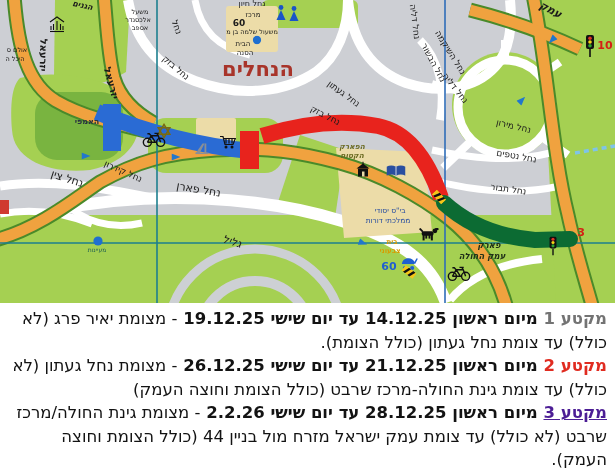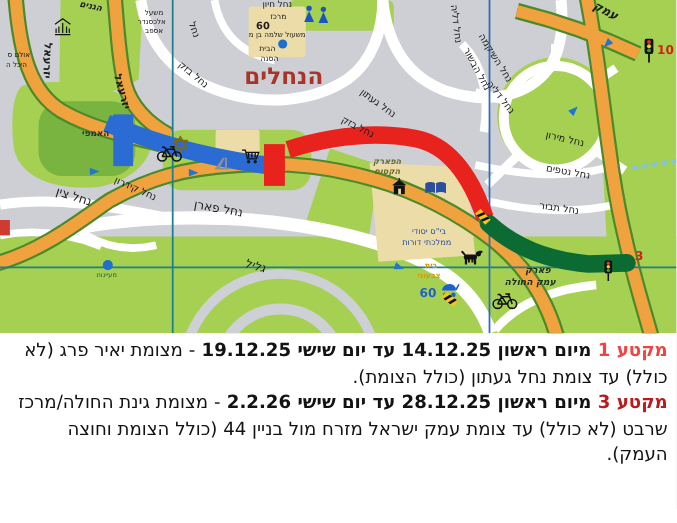--- a/index.html
+++ b/index.html
@@ -254,16 +254,17 @@
           <text transform="translate(389,270) rotate(0)" font-size="11" fill="#1f5fd0" font-weight="700" text-anchor="middle">60</text>
           <text transform="translate(489,248) rotate(0)" font-size="8.5" fill="#203018" font-weight="700" font-style="italic" text-anchor="middle">פארק</text>
           <text transform="translate(482,259) rotate(0)" font-size="8.5" fill="#203018" font-weight="700" font-style="italic" text-anchor="middle">עמק החולה</text>
           <text transform="translate(605,49) rotate(0)" font-size="11" fill="#d42015" font-weight="700" text-anchor="middle">10</text>
           <text transform="translate(581,236) rotate(0)" font-size="11" fill="#d42015" font-weight="700" text-anchor="middle">3</text>
         </g>
     </svg>
   </div>
 
   <div class="notice" dir="rtl">
-      <p><span class="tag" style="color: #ef4444;">מקטע 1</span><b> מיום ראשון 14.12.25 עד יום שישי 19.12.25 </b><span>- מצומת יאיר פרג (לא כולל) עד צומת נחל געתון (כולל הצומת).</span></p>
-      <p><span class="tag" style="color: #b91c1c;">מקטע 3</span><b> מיום ראשון 28.12.25 עד יום שישי 2.2.26 </b><span>- מצומת גינת החולה/מרכז שרבט (לא כולל) עד צומת עמק ישראל מזרח מול בניין 44 (כולל הצומת וחוצה העמק).</span></p>
+      <p><span class="tag" style="color: #737373;">מקטע 1</span><b> מיום ראשון 14.12.25 עד יום שישי 19.12.25 </b><span>- מצומת יאיר פרג (לא כולל) עד צומת נחל געתון (כולל הצומת).</span></p>
+      <p><span class="tag" style="color: rgb(224, 43, 32);">מקטע 2</span><b> מיום ראשון 21.12.25 עד יום שישי 26.12.25 </b><span>- מצומת נחל געתון (לא כולל) עד צומת גינת החולה-מרכז שרבט (כולל הצומת וחוצה העמק)</span></p>
+      <p><span class="tag" style="color: #4c1d95; text-decoration: underline;">מקטע 3</span><b> מיום ראשון 28.12.25 עד יום שישי 2.2.26 </b><span>- מצומת גינת החולה/מרכז שרבט (לא כולל) עד צומת עמק ישראל מזרח מול בניין 44 (כולל הצומת וחוצה העמק).</span></p>
     </div>
 </div>
 
 </body></html>

